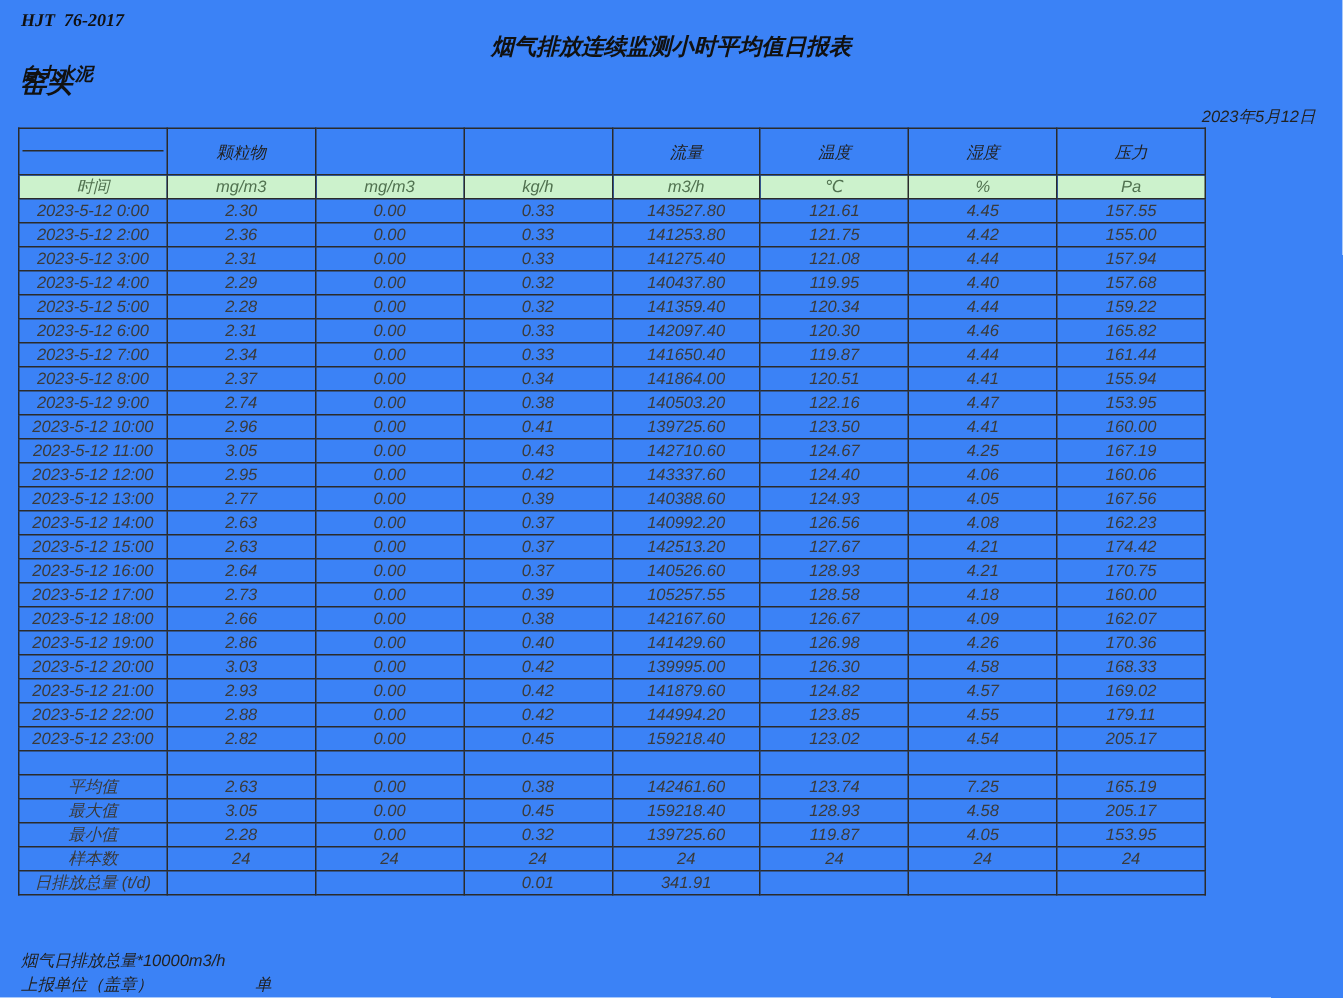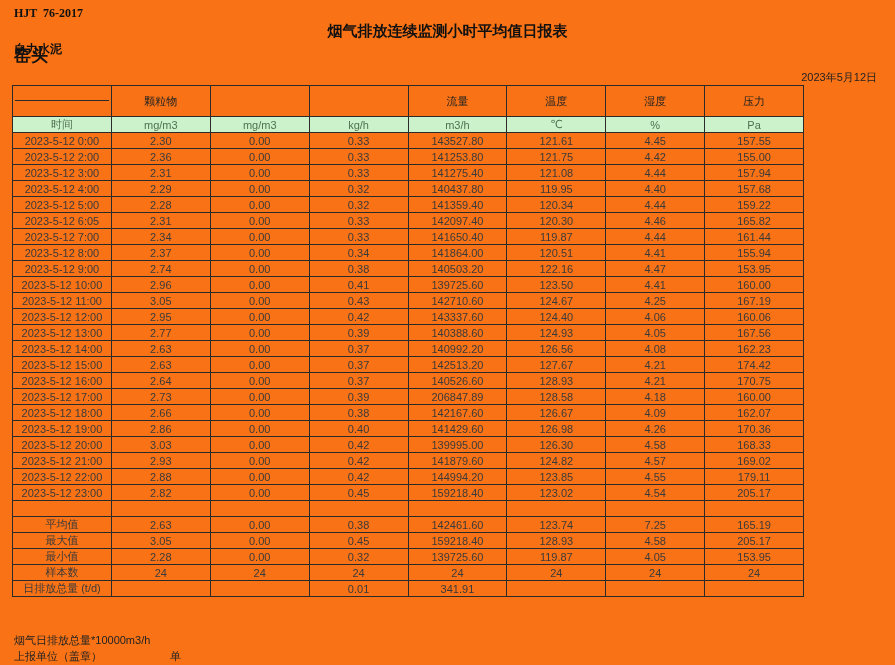--- a/index.html
+++ b/index.html
@@ -2,21 +2,21 @@
 <html><head>
 <meta charset="utf-8">
 <style>
   * { margin:0; padding:0; box-sizing:border-box; }
   html,body { background:#ffffff; }
   body {
     width:895px; height:665px; position:relative; overflow:hidden;
     font-family:"Liberation Sans","DejaVu Sans",sans-serif;
     color:#3a3a3a;
   }
-  .page { position:absolute; inset:0; background:#f97316; }
+  .page { position:absolute; inset:0; background:#3b82f6;font-style:italic; }
   .std-code {
     position:absolute; left:14px; top:6px;
     font-family:"Liberation Serif","DejaVu Serif",serif;
     font-weight:bold; font-size:12px; color:#111; white-space:pre;
   }
   .report-title {
     position:absolute; left:0; top:22px; width:100%; text-align:center;
     font-weight:bold; font-size:15px; color:#111;
   }
   .company { position:absolute; left:14px; top:41px; font-weight:bold; font-size:12px; color:#111; }
@@ -127,21 +127,21 @@
           <td>2023-5-12 5:00</td>
           <td>2.28</td>
           <td>0.00</td>
           <td>0.32</td>
           <td>141359.40</td>
           <td>120.34</td>
           <td>4.44</td>
           <td>159.22</td>
         </tr>
         <tr>
-          <td>2023-5-12 6:05</td>
+          <td>2023-5-12 6:00</td>
           <td>2.31</td>
           <td>0.00</td>
           <td>0.33</td>
           <td>142097.40</td>
           <td>120.30</td>
           <td>4.46</td>
           <td>165.82</td>
         </tr>
         <tr>
           <td>2023-5-12 7:00</td>
@@ -241,21 +241,21 @@
           <td>140526.60</td>
           <td>128.93</td>
           <td>4.21</td>
           <td>170.75</td>
         </tr>
         <tr>
           <td>2023-5-12 17:00</td>
           <td>2.73</td>
           <td>0.00</td>
           <td>0.39</td>
-          <td>206847.89</td>
+          <td>105257.55</td>
           <td>128.58</td>
           <td>4.18</td>
           <td>160.00</td>
         </tr>
         <tr>
           <td>2023-5-12 18:00</td>
           <td>2.66</td>
           <td>0.00</td>
           <td>0.38</td>
           <td>142167.60</td>

